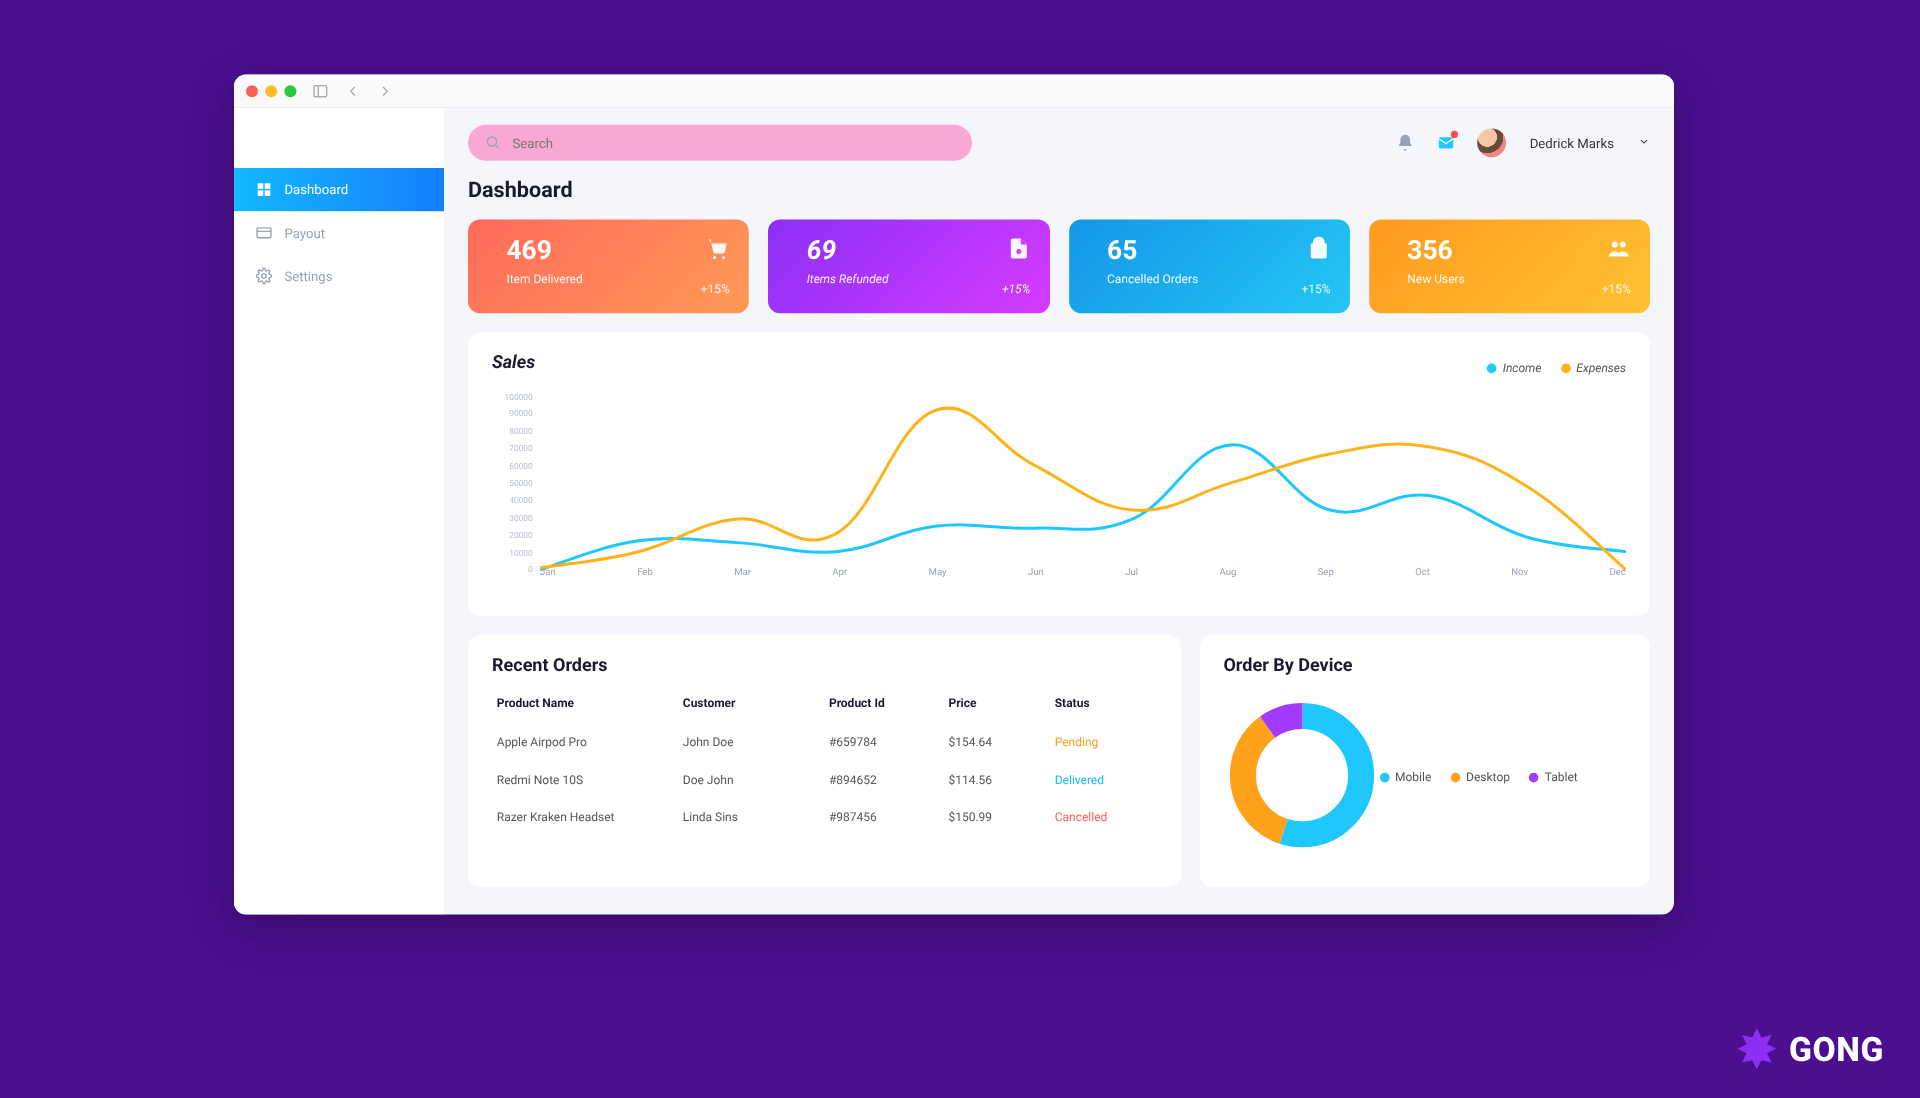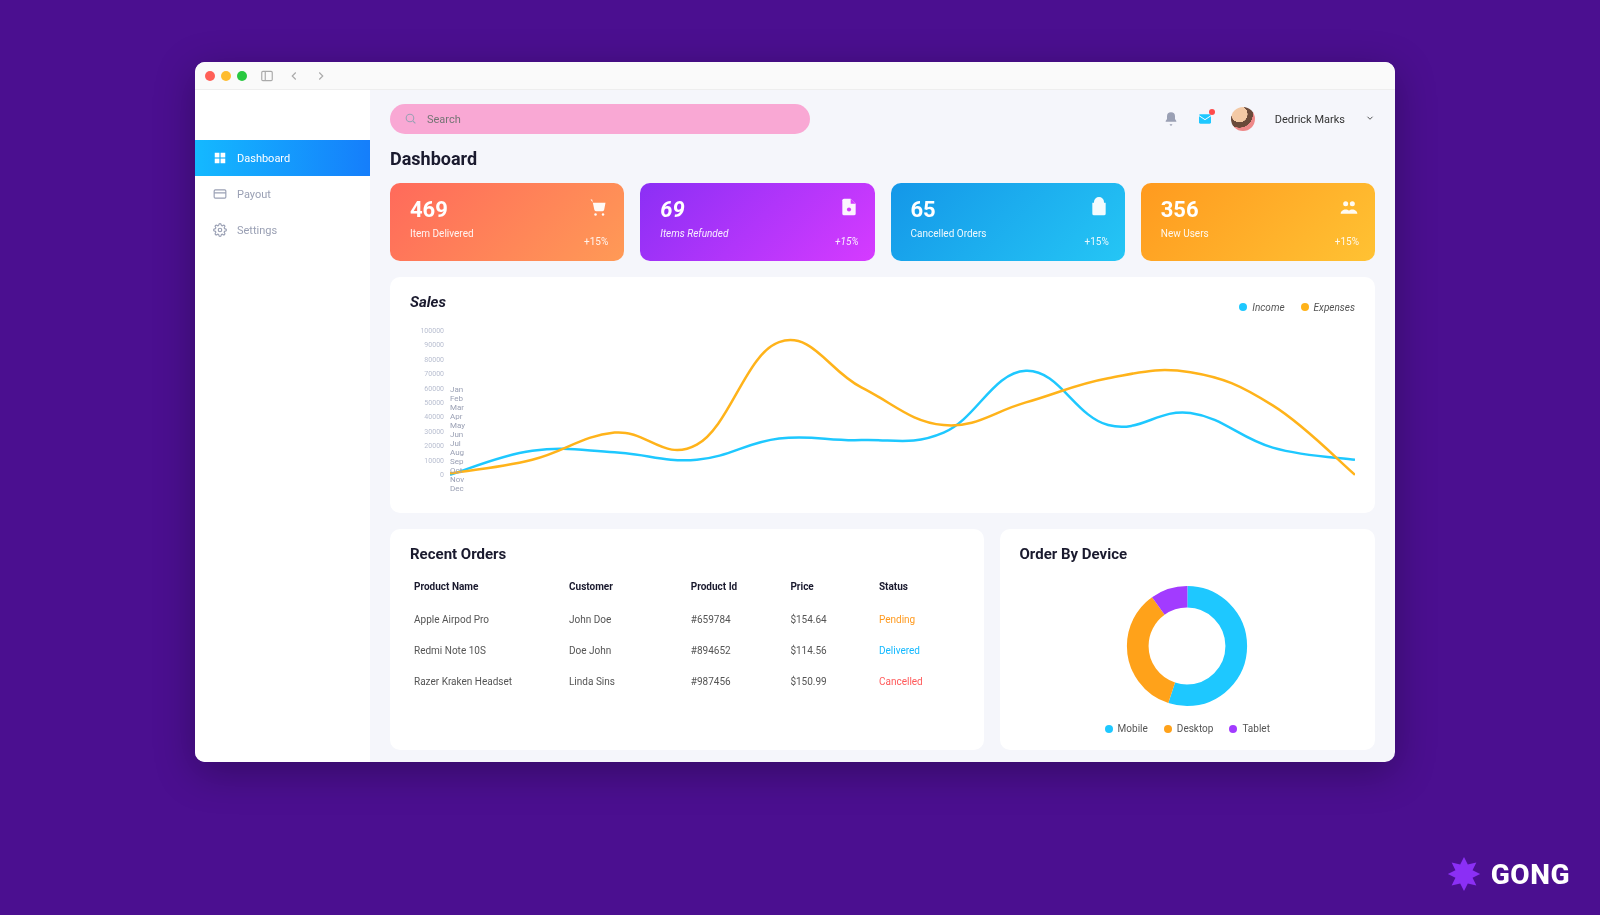--- a/index.html
+++ b/index.html
@@ -19,50 +19,50 @@
   .main { flex:1; padding:14px 20px 20px 20px; overflow:auto; }
   .topbar { display:flex; align-items:center; gap:18px; margin-bottom:14px;}
   .search { flex:0 0 420px; background:#f9a8d4; border-radius:18px; height:30px; display:flex; align-items:center; padding:0 14px; gap:10px; color:#9aa0b4;}
   .search input { border:none; background:transparent; outline:none; font-size:11px; color:#555; width:100%;}
   .top-spacer{flex:1;}
   .top-icon{width:16px;height:16px;color:#9aa0b4;cursor:pointer; position:relative;}
   .user { display:flex; align-items:center; gap:20px; font-size:11px; color:#333; cursor:pointer;}
   .avatar{width:24px;height:24px;border-radius:50%; background:radial-gradient(circle at 35% 30%, #f3c9a5 0 35%, #6b4a3a 36% 58%, #e88 59% 100%);}
   h1.page-title{font-size:18px; font-weight:700; color:#1a1a2e; margin-bottom:14px;}
   .cards{display:flex; gap:16px; margin-bottom:16px;}
-  .card{flex:1; border-radius:10px; padding:14px 20px; color:#fff; position:relative; min-height:78px;}
+  .card{flex:1; border-radius:10px; padding:14px 32px; color:#fff; position:relative; min-height:78px;}
   .c0{background:linear-gradient(135deg,#ff6a5b,#ff9a56);}
   .c1{background:linear-gradient(135deg,#8b2ff5,#d63bff);font-style:italic;}
   .c2{background:linear-gradient(135deg,#1497e8,#25c6f5);}
   .c3{background:linear-gradient(135deg,#ff9a1f,#ffc233);}
   .card .val{font-size:22px;font-weight:700;}
   .card .lbl{font-size:10px; opacity:.92; margin-top:6px;}
   .card .ic{position:absolute; right:16px; top:14px; width:20px;height:20px; opacity:.95;}
   .card .pct{position:absolute; right:16px; bottom:14px; font-size:10px; opacity:.9;}
   .panel{background:#fff;border-radius:10px; padding:16px 20px; margin-bottom:16px;}
   .panel-split{display:flex; gap:16px;}
   .panel-split .panel{margin-bottom:0;}
   .panel-split .left{flex:1.65;}
   .panel-split .right{flex:1;}
   .panel h2{font-size:15px;font-weight:700;color:#1a1a2e; margin-bottom:10px;}
   .legend{display:flex;gap:16px;font-size:10px;color:#555;}
   .legend .li{display:flex;align-items:center;gap:5px;}
   .lg-dot{width:8px;height:8px;border-radius:50%;}
   .sales-head{display:flex;justify-content:space-between;align-items:center;font-style:italic;}
   .chart-wrap{position:relative;height:170px;margin-top:6px;}
   .ylabels{position:absolute;left:0;top:0;bottom:18px;display:flex;flex-direction:column;justify-content:space-between;font-size:7px;color:#b8bed0;text-align:right;width:34px;}
-  .xlabels{position:absolute;left:40px;right:0;bottom:4px;display:flex;justify-content:space-between;font-size:8px;color:#9aa0b4;flex-direction:column;}
+  .xlabels{position:absolute;left:40px;right:0;bottom:16px;display:flex;justify-content:space-between;font-size:8px;color:#9aa0b4;}
   .chart-svg{position:absolute;left:40px;right:0;top:0;bottom:18px;}
   table{width:100%;border-collapse:collapse;font-size:10px; table-layout:fixed;}
   th{text-align:left;color:#1a1a2e;font-weight:700;padding:8px 4px 12px 4px;}
   td{padding:10px 4px;color:#555;}
   .st-Pending{color:#ff9a1f;}
   .st-Delivered{color:#14b9ff;}
   .st-Cancelled{color:#ff5a5a;}
-  .donut-wrap{display:flex;flex-direction:column;align-items:center;}
+  .donut-wrap{display:flex;flex-direction:row;align-items:center;}
   .donut{width:130px;height:130px;margin:8px 0 12px 0;}
   .brand{position:absolute;right:30px;bottom:22px;display:flex;align-items:center;gap:8px;color:#fff;font-weight:800;font-size:28px;letter-spacing:.5px;}
   .brand svg{width:38px;height:38px;}
 </style>
 </head>
 <body>
 
 <div class="window">
   <div class="titlebar">
     <div class="traffic">

